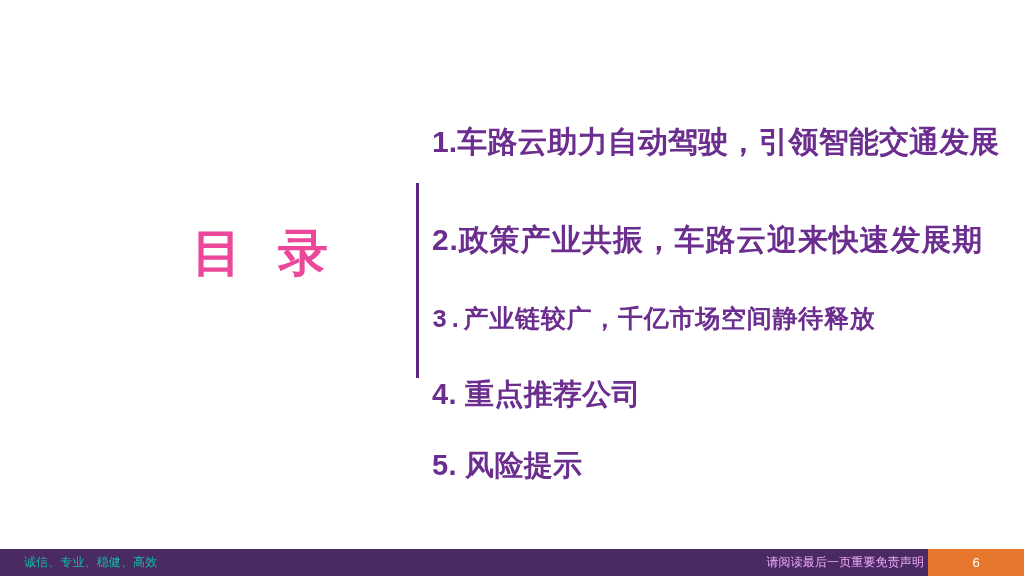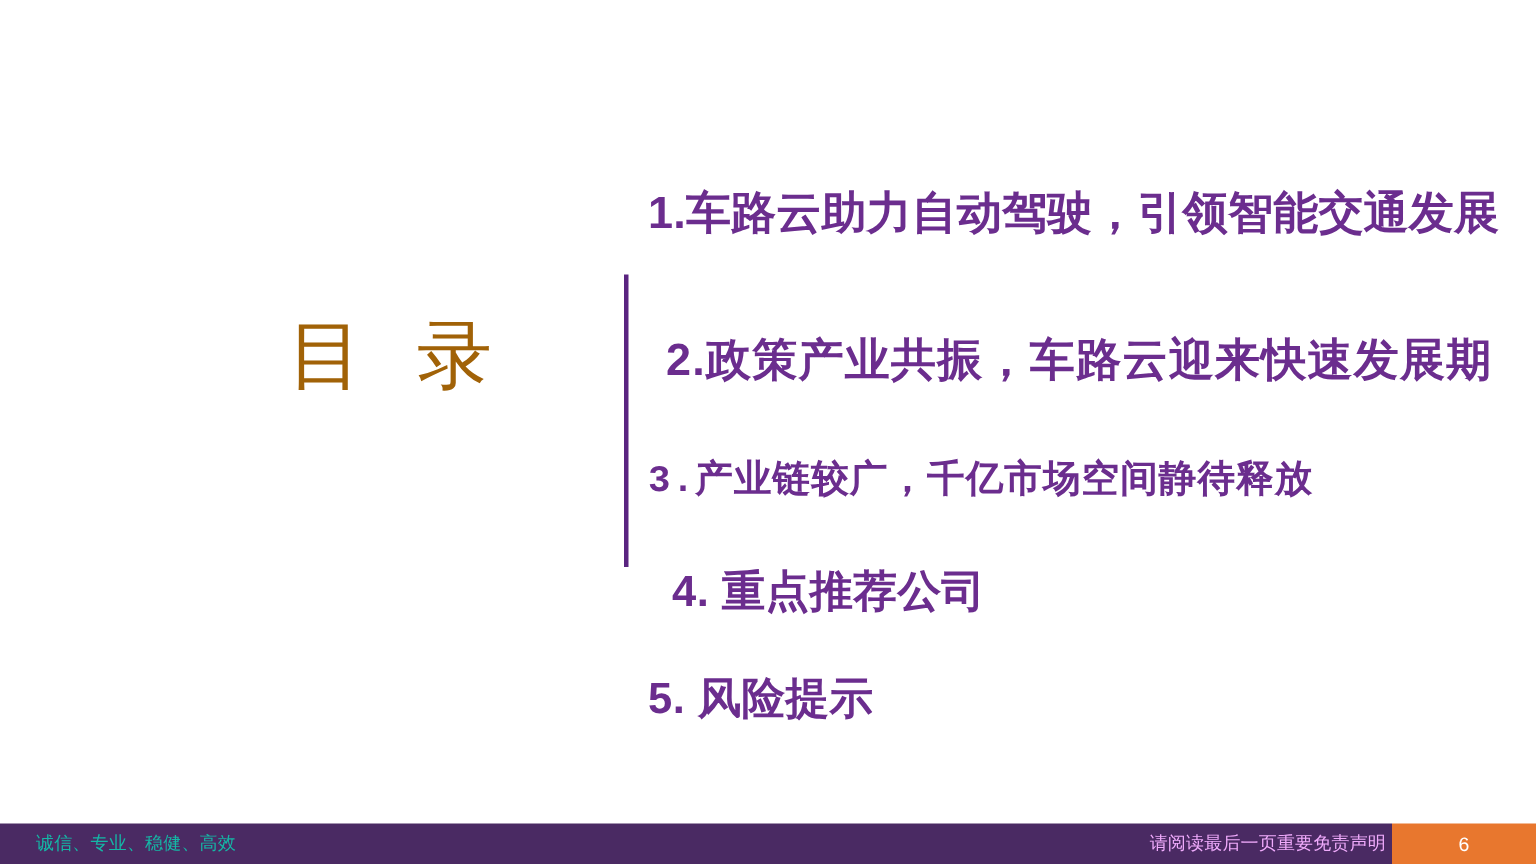--- a/index.html
+++ b/index.html
@@ -23,27 +23,28 @@
 
   
   .title-block {
     position: absolute;
     left: 120px;
     top: 212px;
     width: 280px;
     text-align: center;
   }
   .title-cn {
-    color: #a16207;
+    color: #ec4899;
     font-size: 50px;
     line-height: 1.0;
     letter-spacing: 0.22em;
     text-indent: 0.22em;
-    font-weight: 400;
+    font-weight: 700;
     white-space: nowrap;
+    margin-top: 16px;
   }
   .title-en {
     color: #E8772E;
     font-size: 27px;
     line-height: 1.0;
     margin-top: 24px;
     letter-spacing: 0.04em;
     font-weight: 400;
     white-space: nowrap;
   }
@@ -73,21 +74,21 @@
   .item-1 {
     position: absolute;
     left: 0px;
     top: 2px;
     font-size: 30px;
     font-weight: bold;
     letter-spacing: 0.004em;
   }
   .item-2 {
     position: absolute;
-    left: 12px;
+    left: 0px;
     top: 100px;
     font-size: 30px;
     font-weight: bold;
     letter-spacing: 0.028em;
   }
   .item-3 {
     position: absolute;
     left: 0px;
     top: 182px;
     font-size: 25px;
@@ -95,21 +96,20 @@
     letter-spacing: 0.030em;
     font-family: Liberation Mono, monospace;
   }
   .item-4 {
     position: absolute;
     left: 0px;
     top: 255px;
     font-size: 29px;
     font-weight: bold;
     letter-spacing: 0.01em;
-    margin-left: 16px;
   }
   .item-5 {
     position: absolute;
     left: 0px;
     top: 326px;
     font-size: 29px;
     font-weight: bold;
     letter-spacing: 0.01em;
   }
 

